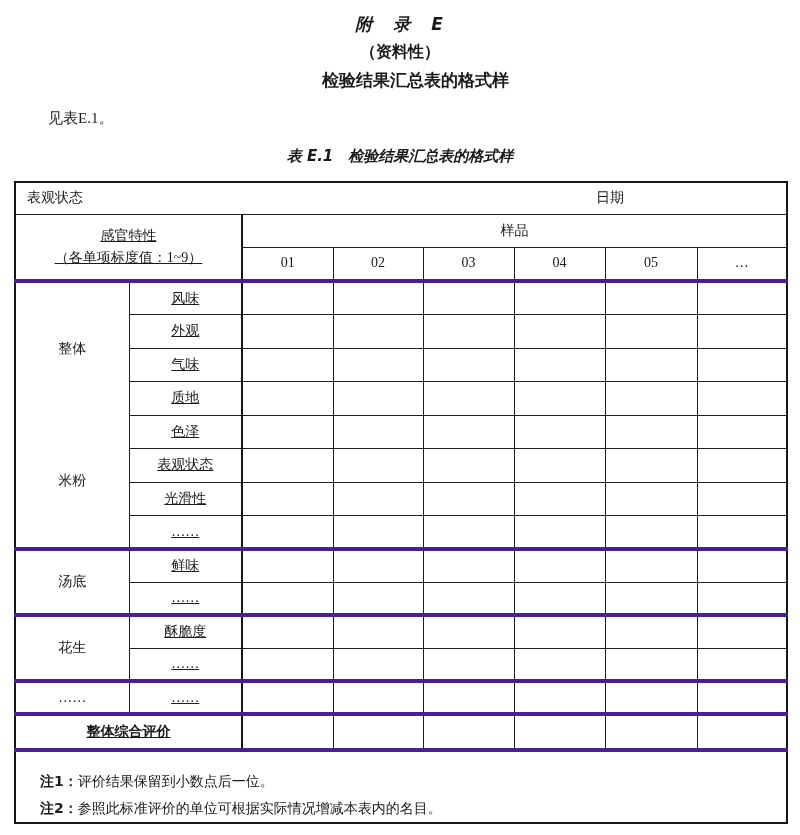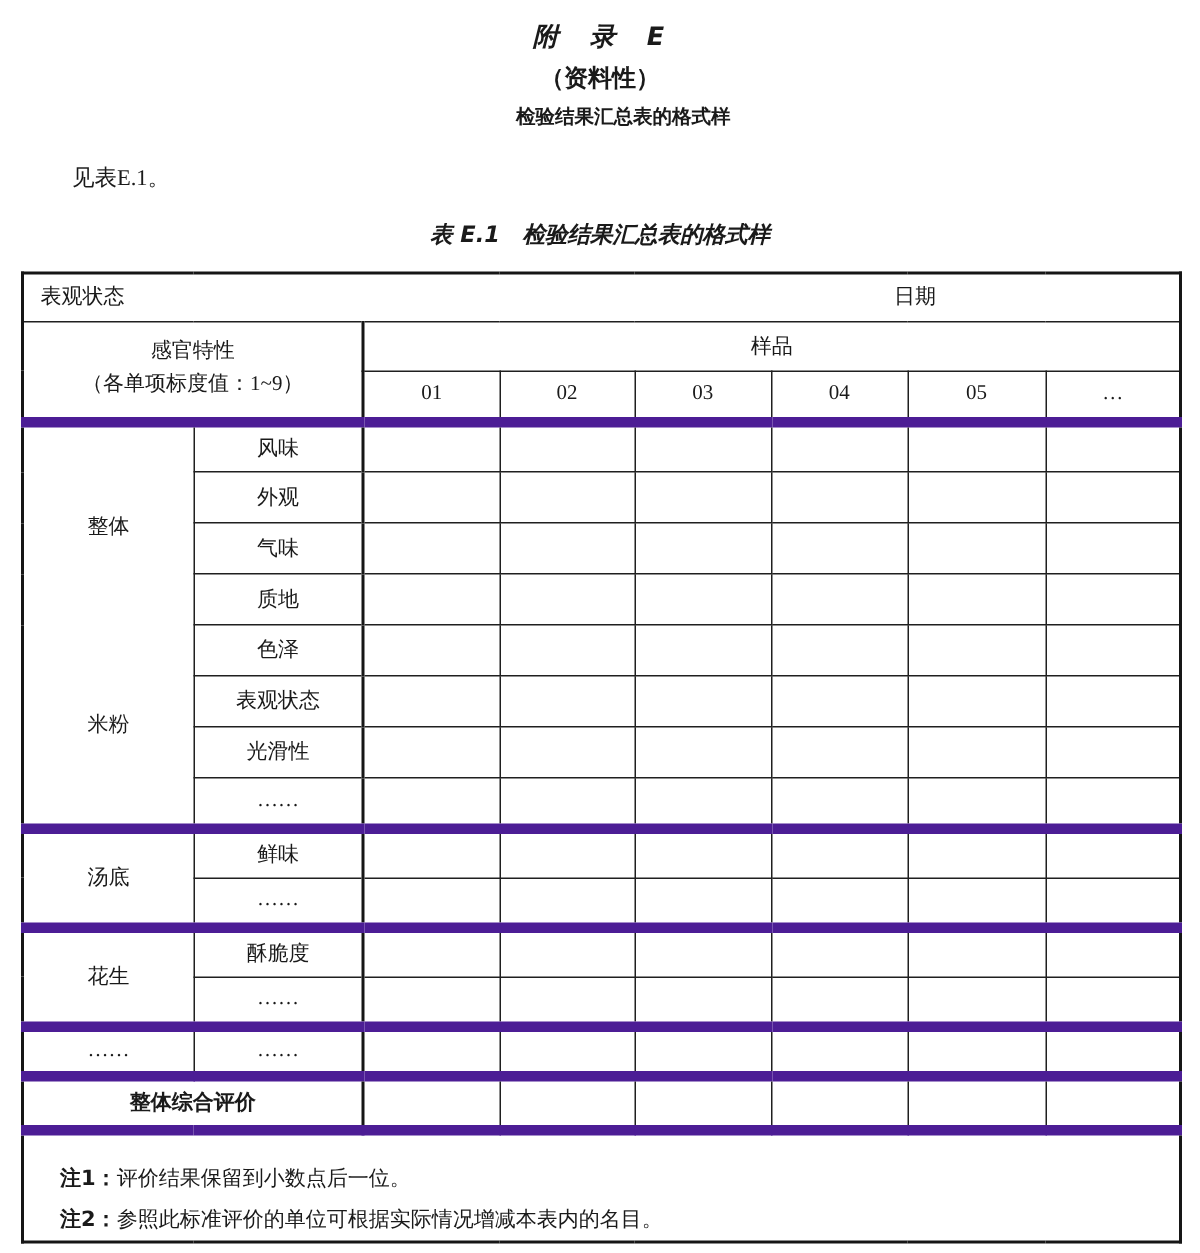--- a/index.html
+++ b/index.html
@@ -11,40 +11,40 @@
   }
   .page { position: relative; width: 800px; height: 835px; background: #fff; overflow: hidden; }
 
   .h-appendix, .h-informative, .h-subject, .caption {
     position: absolute; left: 0; width: 100%;
     text-align: center; font-weight: bold;
     font-family: "DejaVu Sans", "Liberation Sans", sans-serif;
   }
   .h-appendix   { top: 13px;  font-size: 17px; letter-spacing: 2px; font-style: italic; }
   .h-informative{ top: 42px;  font-size: 16px; }
-  .h-subject    { top: 69px;  font-size: 13px; padding-left: 31px; }
+  .h-subject    { top: 69px;  font-size: 17px; padding-left: 31px; }
 
   .intro { position: absolute; top: 109px; left: 48px; font-size: 15px; }
 
   .caption { top: 147px; font-size: 15px; font-style: italic; }
 
   table.summary {
     position: absolute; top: 181px; left: 14px;
     width: 772px;
     border-collapse: collapse; table-layout: fixed;
     border: 2px solid #161616;
     font-size: 14px;
   }
   td {
     border: 1px solid #1f1f1f;
     text-align: center; vertical-align: middle;
     padding: 0; overflow: hidden;
   }
-  tr.sec > td { border-top: 7px solid #4c1d95; }   
-  td.dv { border-right: 2px solid #161616; }        
+  tr.sec > td { border-top: 4px solid #4c1d95; }   
+  td.dv { border-right: 2px solid #161616; text-decoration: underline; }        
 
   tr.r1 > td { height: 32px; text-align: left; position: relative; padding-left: 11px; }
   .date-label { position: absolute; left: 580px; top: 0; height: 100%; display: flex; align-items: center; }
 
   tr.r2 > td { height: 33px; }
   tr.r3 > td { height: 34px; }
   .char-head { line-height: 1.55; }
 
   tr.br > td { height: 33px; }                      
   td.groupcell { padding: 0; text-align: center; }

